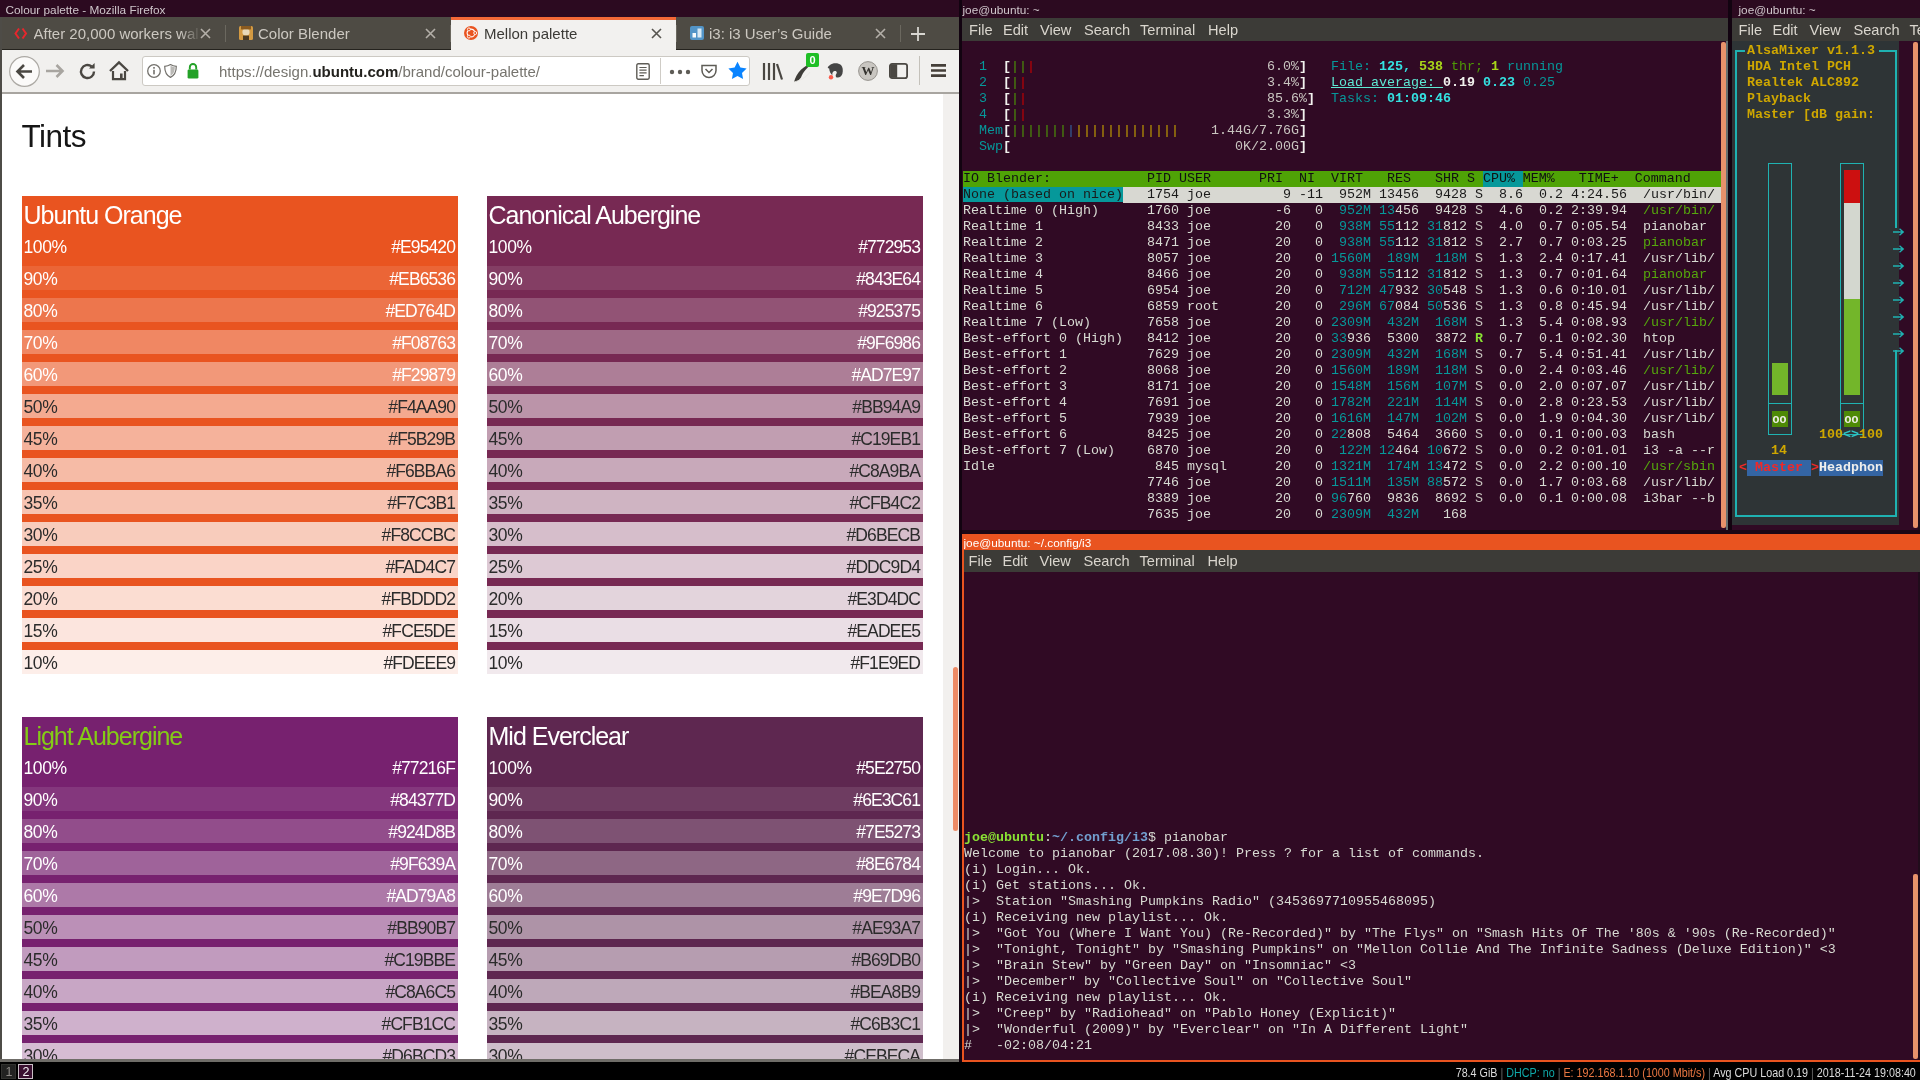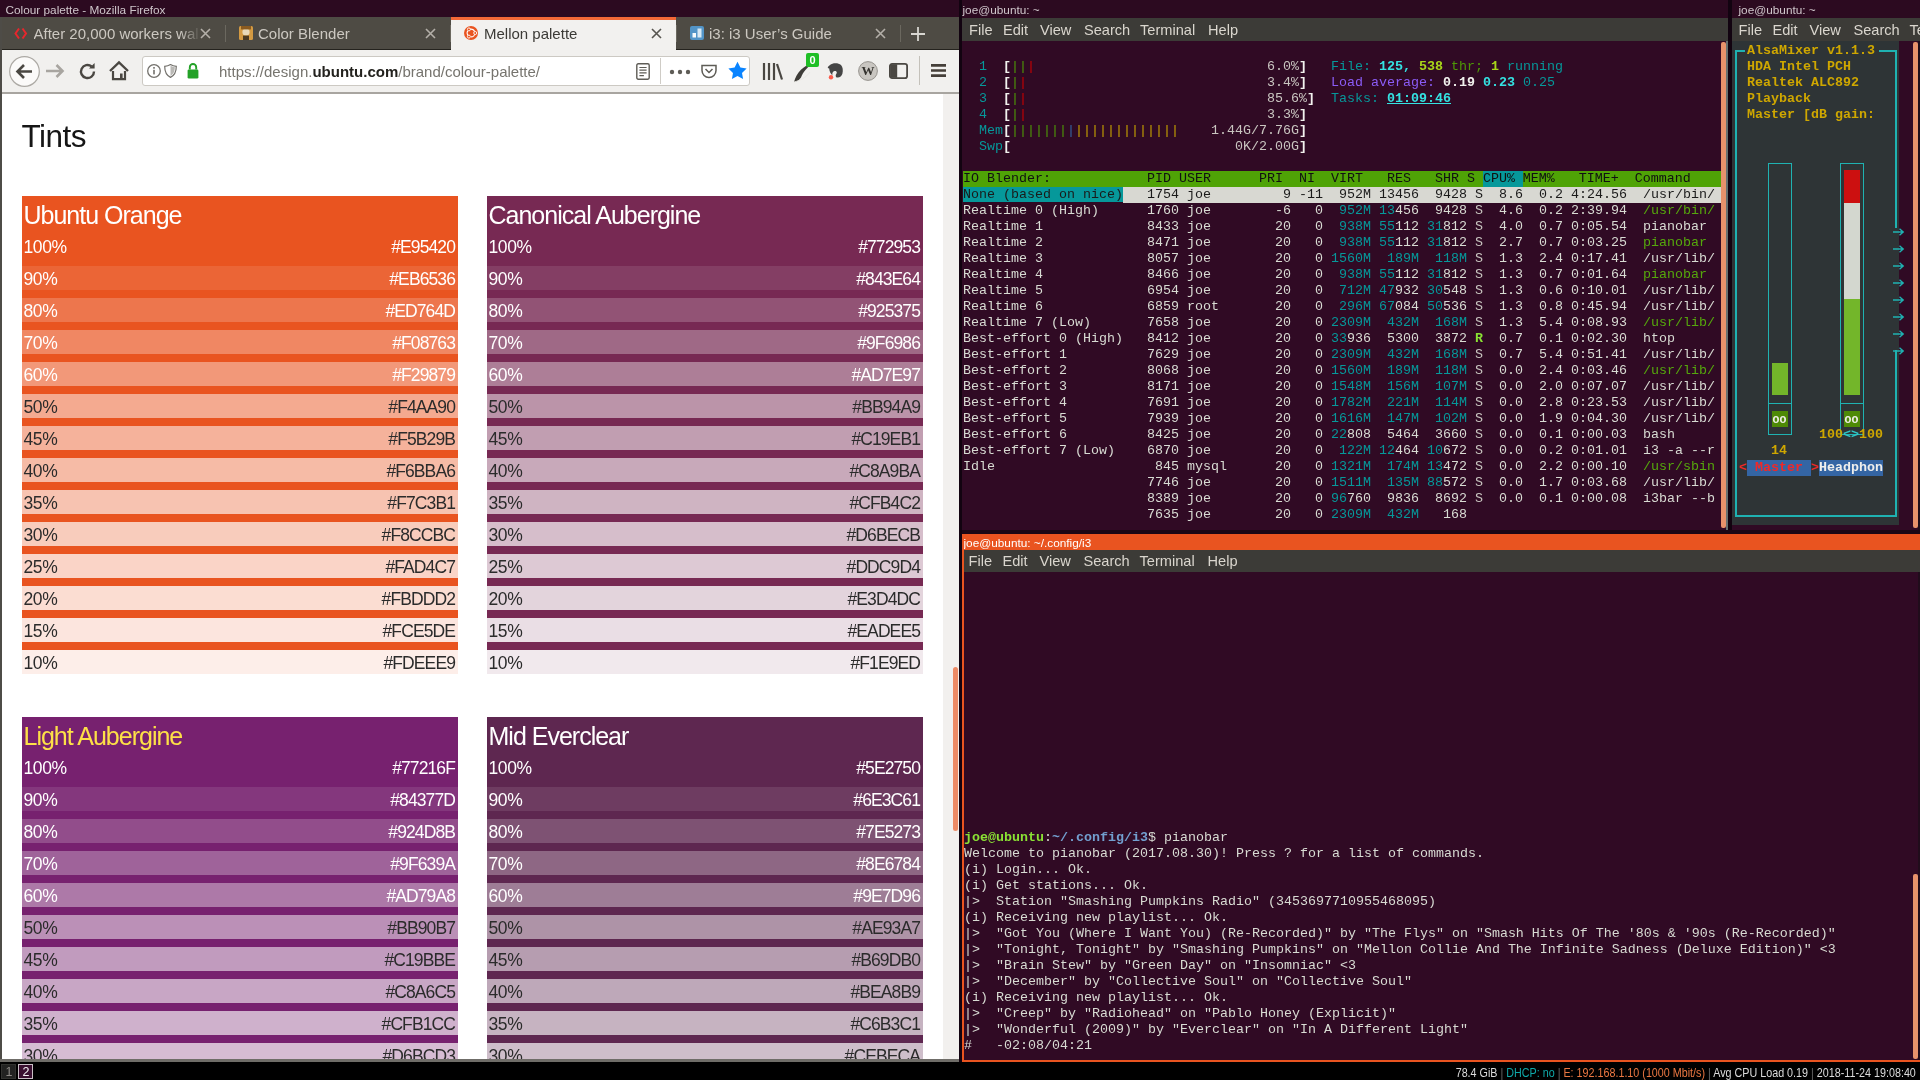--- a/index.html
+++ b/index.html
@@ -280,21 +280,21 @@
 <div style="left:488.5px;top:618px;width:431.5px;height:24px;line-height:27px;font-size:17.5px;color:#2B2B2B;letter-spacing:-0.4px;">
     <span style="float:left">15%</span>
     <span style="float:right;letter-spacing:-0.9px">#EADEE5</span>
   </div>
 <div style="left:487px;top:650px;width:436px;height:24px;background:#F1E9ED;"></div>
 <div style="left:488.5px;top:650px;width:431.5px;height:24px;line-height:27px;font-size:17.5px;color:#2B2B2B;letter-spacing:-0.4px;">
     <span style="float:left">10%</span>
     <span style="float:right;letter-spacing:-0.9px">#F1E9ED</span>
   </div>
 <div style="left:22px;top:717px;width:436px;height:478px;background:#77216F;"></div>
-<div style="left:23.5px;top:721.5px;font-size:25px;color:#fde047;white-space:pre;line-height:29px;letter-spacing:-1px;">Light Aubergine</div>
+<div style="left:23.5px;top:721.5px;font-size:25px;color:#84cc16;white-space:pre;line-height:29px;letter-spacing:-1px;">Light Aubergine</div>
 <div style="left:22px;top:755px;width:436px;height:24px;background:#77216F;"></div>
 <div style="left:23.5px;top:755px;width:431.5px;height:24px;line-height:27px;font-size:17.5px;color:#fff;letter-spacing:-0.4px;">
     <span style="float:left">100%</span>
     <span style="float:right;letter-spacing:-0.9px">#77216F</span>
   </div>
 <div style="left:22px;top:787px;width:436px;height:24px;background:#84377D;"></div>
 <div style="left:23.5px;top:787px;width:431.5px;height:24px;line-height:27px;font-size:17.5px;color:#fff;letter-spacing:-0.4px;">
     <span style="float:left">90%</span>
     <span style="float:right;letter-spacing:-0.9px">#84377D</span>
   </div>
@@ -442,22 +442,22 @@
 <span style="color:#D8DBD3;">Best-effort 3</span>          <span style="color:#D8DBD3;">8171</span> <span style="color:#D8DBD3;">joe</span>        <span style="color:#D8DBD3;">20</span>   <span style="color:#D8DBD3;">0</span> <span style="color:#06989A;">1548M</span>  <span style="color:#06989A;">156M</span>  <span style="color:#06989A;">107M</span> <span style="color:#C9C5C0;">S</span>  <span style="color:#D8DBD3;">0.0</span>  <span style="color:#D8DBD3;">2.0</span> <span style="color:#D8DBD3;">0:07.07</span>  <span style="color:#D8DBD3;">/usr/lib/</span>
 <span style="color:#D8DBD3;">Best-effort 4</span>          <span style="color:#D8DBD3;">7691</span> <span style="color:#D8DBD3;">joe</span>        <span style="color:#D8DBD3;">20</span>   <span style="color:#D8DBD3;">0</span> <span style="color:#06989A;">1782M</span>  <span style="color:#06989A;">221M</span>  <span style="color:#06989A;">114M</span> <span style="color:#C9C5C0;">S</span>  <span style="color:#D8DBD3;">0.0</span>  <span style="color:#D8DBD3;">2.8</span> <span style="color:#D8DBD3;">0:23.53</span>  <span style="color:#D8DBD3;">/usr/lib/</span>
 <span style="color:#D8DBD3;">Best-effort 5</span>          <span style="color:#D8DBD3;">7939</span> <span style="color:#D8DBD3;">joe</span>        <span style="color:#D8DBD3;">20</span>   <span style="color:#D8DBD3;">0</span> <span style="color:#06989A;">1616M</span>  <span style="color:#06989A;">147M</span>  <span style="color:#06989A;">102M</span> <span style="color:#C9C5C0;">S</span>  <span style="color:#D8DBD3;">0.0</span>  <span style="color:#D8DBD3;">1.9</span> <span style="color:#D8DBD3;">0:04.30</span>  <span style="color:#D8DBD3;">/usr/lib/</span>
 <span style="color:#D8DBD3;">Best-effort 6</span>          <span style="color:#D8DBD3;">8425</span> <span style="color:#D8DBD3;">joe</span>        <span style="color:#D8DBD3;">20</span>   <span style="color:#D8DBD3;">0</span> <span style="color:#06989A;">22</span><span style="color:#D8DBD3;">808</span>  <span style="color:#D8DBD3;">5464</span>  <span style="color:#D8DBD3;">3660</span> <span style="color:#C9C5C0;">S</span>  <span style="color:#D8DBD3;">0.0</span>  <span style="color:#D8DBD3;">0.1</span> <span style="color:#D8DBD3;">0:00.03</span>  <span style="color:#D8DBD3;">bash</span>
 <span style="color:#D8DBD3;">Best-effort 7 (Low)</span>    <span style="color:#D8DBD3;">6870</span> <span style="color:#D8DBD3;">joe</span>        <span style="color:#D8DBD3;">20</span>   <span style="color:#D8DBD3;">0</span>  <span style="color:#06989A;">122M</span> <span style="color:#06989A;">12</span><span style="color:#D8DBD3;">464</span> <span style="color:#06989A;">10</span><span style="color:#D8DBD3;">672</span> <span style="color:#C9C5C0;">S</span>  <span style="color:#D8DBD3;">0.0</span>  <span style="color:#D8DBD3;">0.2</span> <span style="color:#D8DBD3;">0:01.01</span>  <span style="color:#D8DBD3;">i3 -a --r</span>
 <span style="color:#D8DBD3;">Idle</span>                    <span style="color:#D8DBD3;">845</span> <span style="color:#D8DBD3;">mysql</span>      <span style="color:#D8DBD3;">20</span>   <span style="color:#D8DBD3;">0</span> <span style="color:#06989A;">1321M</span>  <span style="color:#06989A;">174M</span> <span style="color:#06989A;">13</span><span style="color:#D8DBD3;">472</span> <span style="color:#C9C5C0;">S</span>  <span style="color:#D8DBD3;">0.0</span>  <span style="color:#D8DBD3;">2.2</span> <span style="color:#D8DBD3;">0:00.10</span>  <span style="color:#55A80C;">/usr/sbin</span>
                        <span style="color:#D8DBD3;">7746</span> <span style="color:#D8DBD3;">joe</span>        <span style="color:#D8DBD3;">20</span>   <span style="color:#D8DBD3;">0</span> <span style="color:#06989A;">1511M</span>  <span style="color:#06989A;">135M</span> <span style="color:#06989A;">88</span><span style="color:#D8DBD3;">572</span> <span style="color:#C9C5C0;">S</span>  <span style="color:#D8DBD3;">0.0</span>  <span style="color:#D8DBD3;">1.7</span> <span style="color:#D8DBD3;">0:03.68</span>  <span style="color:#D8DBD3;">/usr/lib/</span>
                        <span style="color:#D8DBD3;">8389</span> <span style="color:#D8DBD3;">joe</span>        <span style="color:#D8DBD3;">20</span>   <span style="color:#D8DBD3;">0</span> <span style="color:#06989A;">96</span><span style="color:#D8DBD3;">760</span>  <span style="color:#D8DBD3;">9836</span>  <span style="color:#D8DBD3;">8692</span> <span style="color:#C9C5C0;">S</span>  <span style="color:#D8DBD3;">0.0</span>  <span style="color:#D8DBD3;">0.1</span> <span style="color:#D8DBD3;">0:00.08</span>  <span style="color:#D8DBD3;">i3bar --b</span>
                        <span style="color:#D8DBD3;">7635</span> <span style="color:#D8DBD3;">joe</span>        <span style="color:#D8DBD3;">20</span>   <span style="color:#D8DBD3;">0</span> <span style="color:#06989A;">2309M</span>  <span style="color:#06989A;">432M</span>   <span style="color:#D8DBD3;">168</span></pre>
 <pre style="left:1331px;top:59px;"><span style="color:#06989A;">File: </span><span style="color:#34E2E2;font-weight:bold;">125, </span><span style="color:#A8D619;font-weight:bold;">538</span><span style="color:#4E9A06;"> thr; </span><span style="color:#A8D619;font-weight:bold;">1</span><span style="color:#06989A;"> running</span>
-<span style="color:#8b5cf6;">Load average: </span><span style="color:#F2F2EE;font-weight:bold;">0.19 </span><span style="color:#34E2E2;font-weight:bold;">0.23 </span><span style="color:#06989A;">0.25</span>
-<span style="color:#06989A;">Tasks: </span><span style="color:#34E2E2;font-weight:bold;text-decoration:underline;">01:09:46</span></pre>
+<span style="color:#5eead4;text-decoration:underline;">Load average: </span><span style="color:#F2F2EE;font-weight:bold;">0.19 </span><span style="color:#34E2E2;font-weight:bold;">0.23 </span><span style="color:#06989A;">0.25</span>
+<span style="color:#06989A;">Tasks: </span><span style="color:#34E2E2;font-weight:bold;">01:09:46</span></pre>
 <div style="left:1728px;top:0px;width:3.5px;height:530px;background:#120310;"></div>
 <div style="left:1731.5px;top:17.5px;width:188.5px;height:23.5px;background:#3C3B37;"></div>
 <div style="left:1738.5px;top:22px;font-size:14.6px;color:#DAD6CE;white-space:pre;">File</div>
 <div style="left:1772.5px;top:22px;font-size:14.6px;color:#DAD6CE;white-space:pre;">Edit</div>
 <div style="left:1809.5px;top:22px;font-size:14.6px;color:#DAD6CE;white-space:pre;">View</div>
 <div style="left:1853.5px;top:22px;font-size:14.6px;color:#DAD6CE;white-space:pre;">Search</div>
 <div style="left:1909.5px;top:22px;font-size:14.6px;color:#DAD6CE;white-space:pre;">Terminal</div>
 <div style="left:1731.5px;top:41px;width:188.5px;height:489px;background:#300A24;"></div>
 <div style="left:1731.5px;top:41px;width:167.5px;height:484px;background:#2E3436;"></div>
 <div style="left:1912.5px;top:42px;width:5px;height:486px;background:#E8926B;border-radius:2px;"></div>

